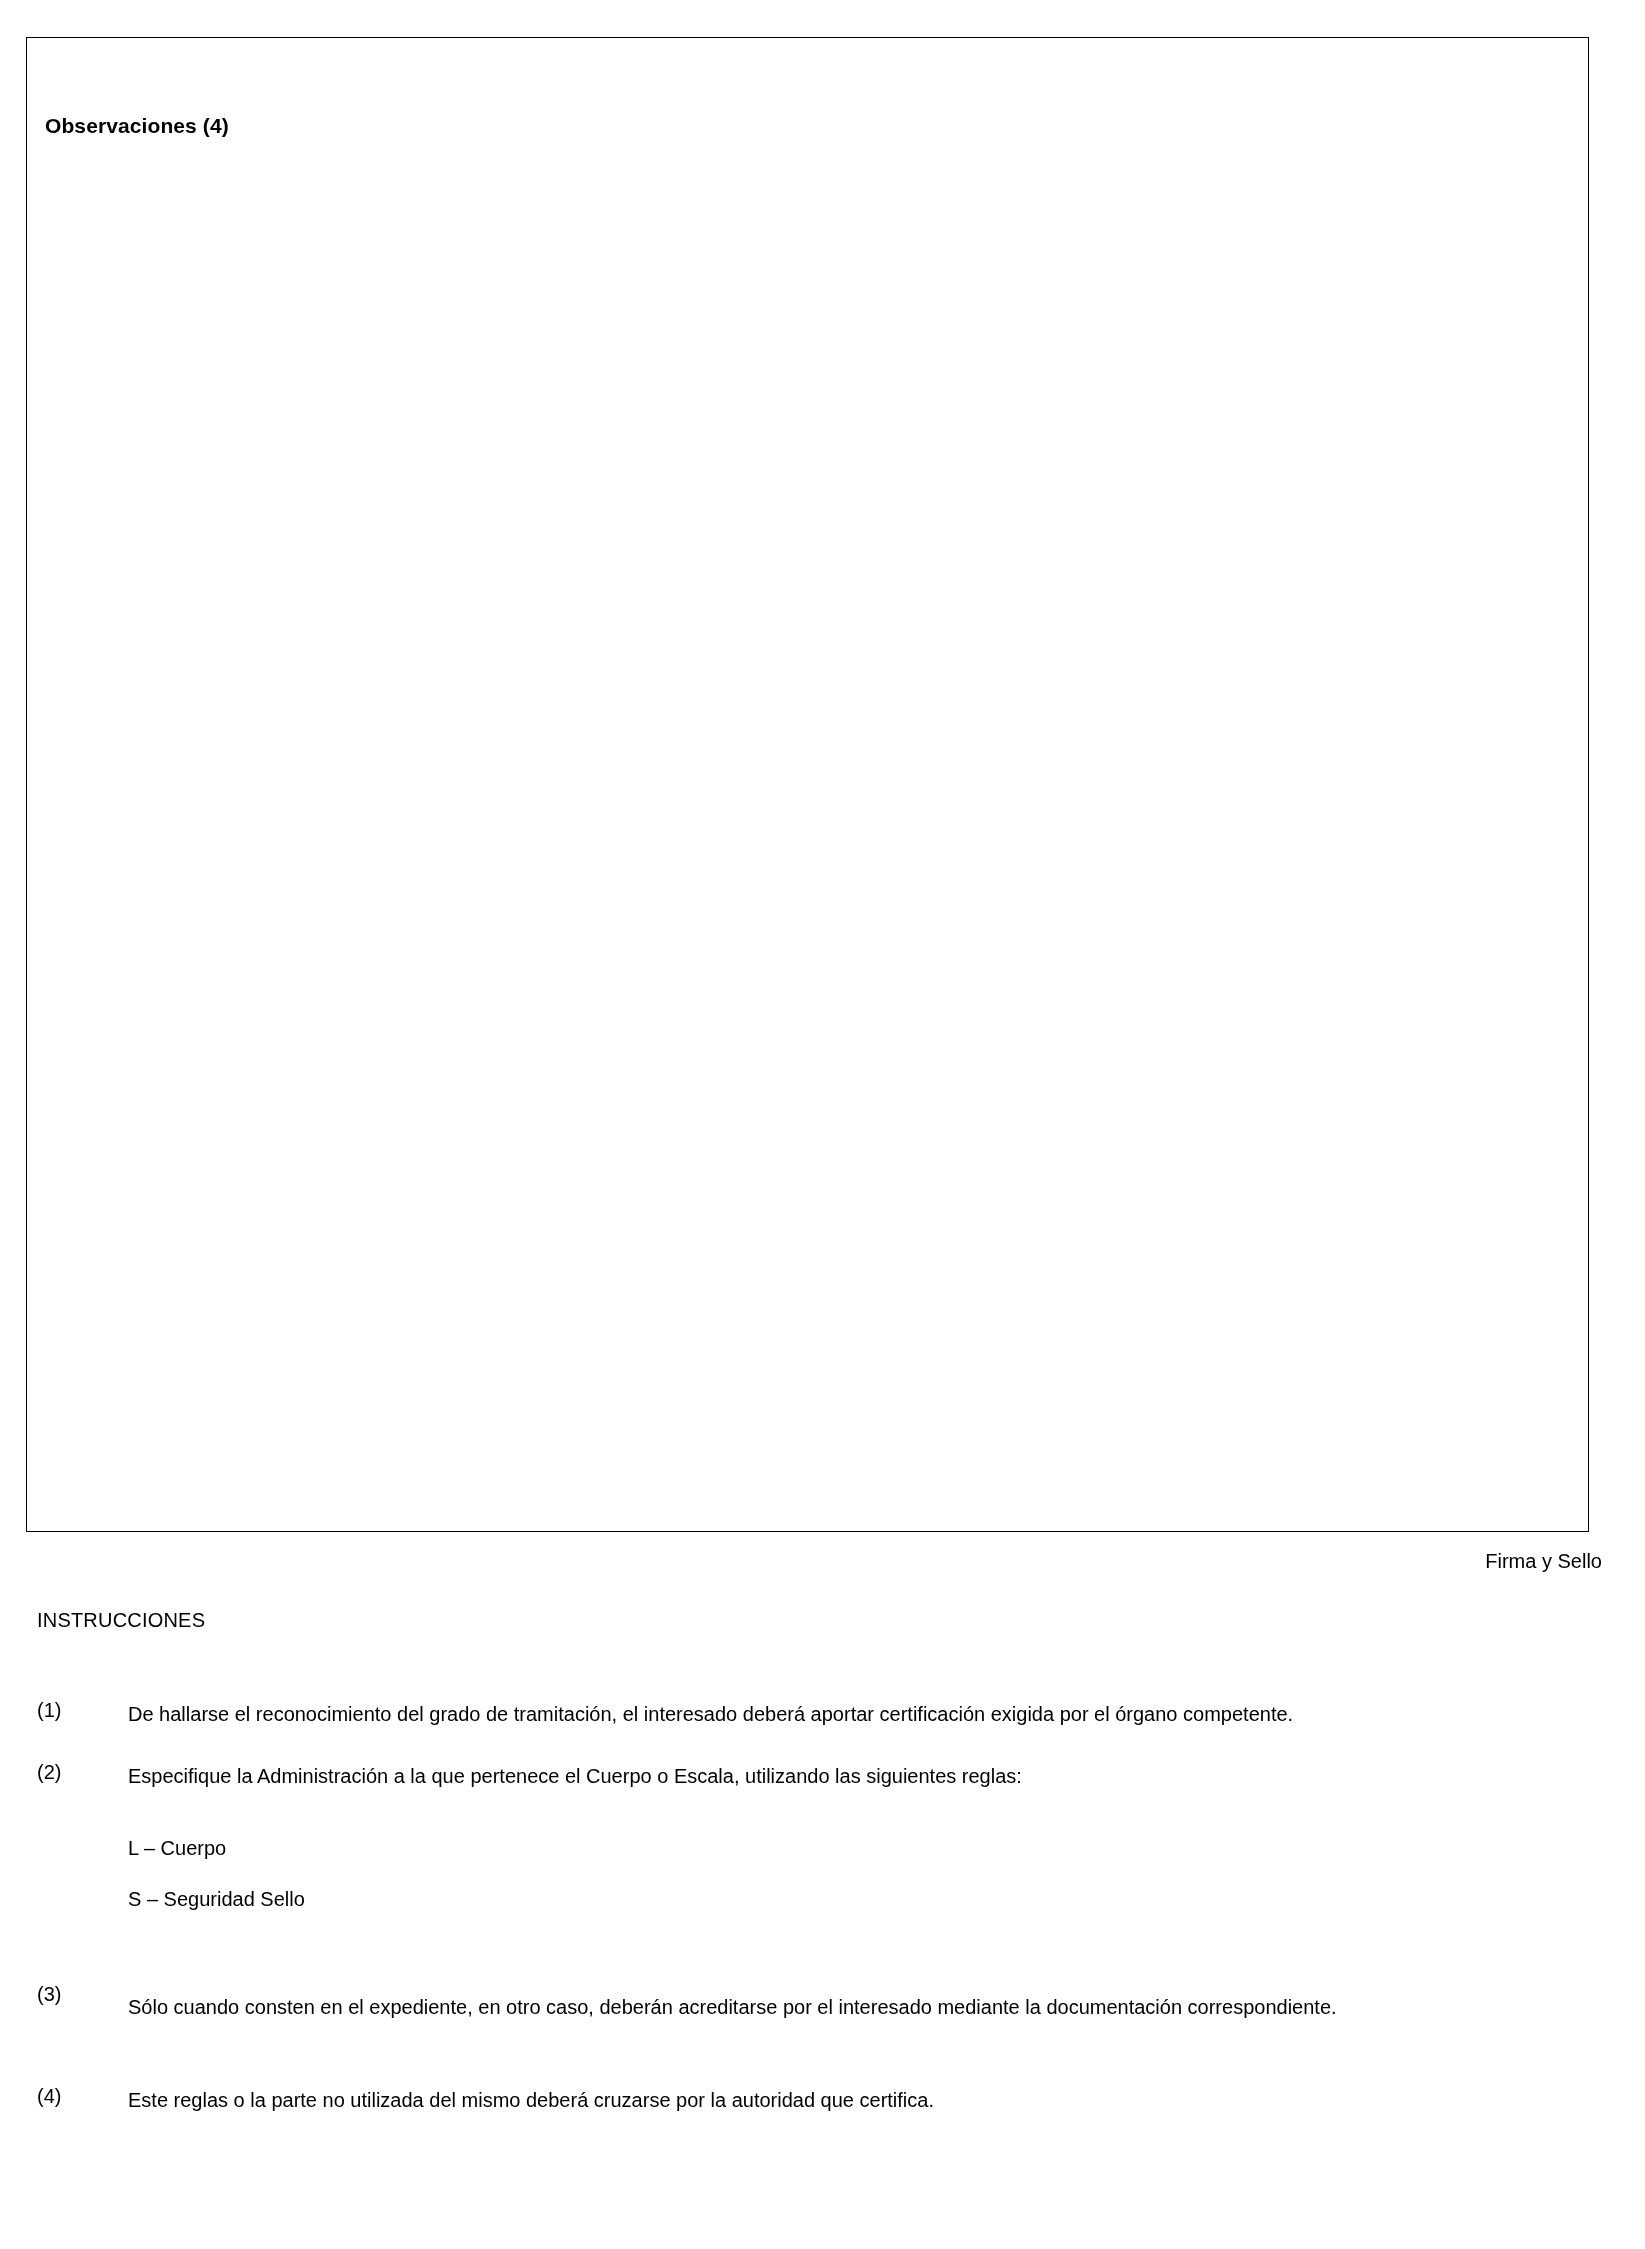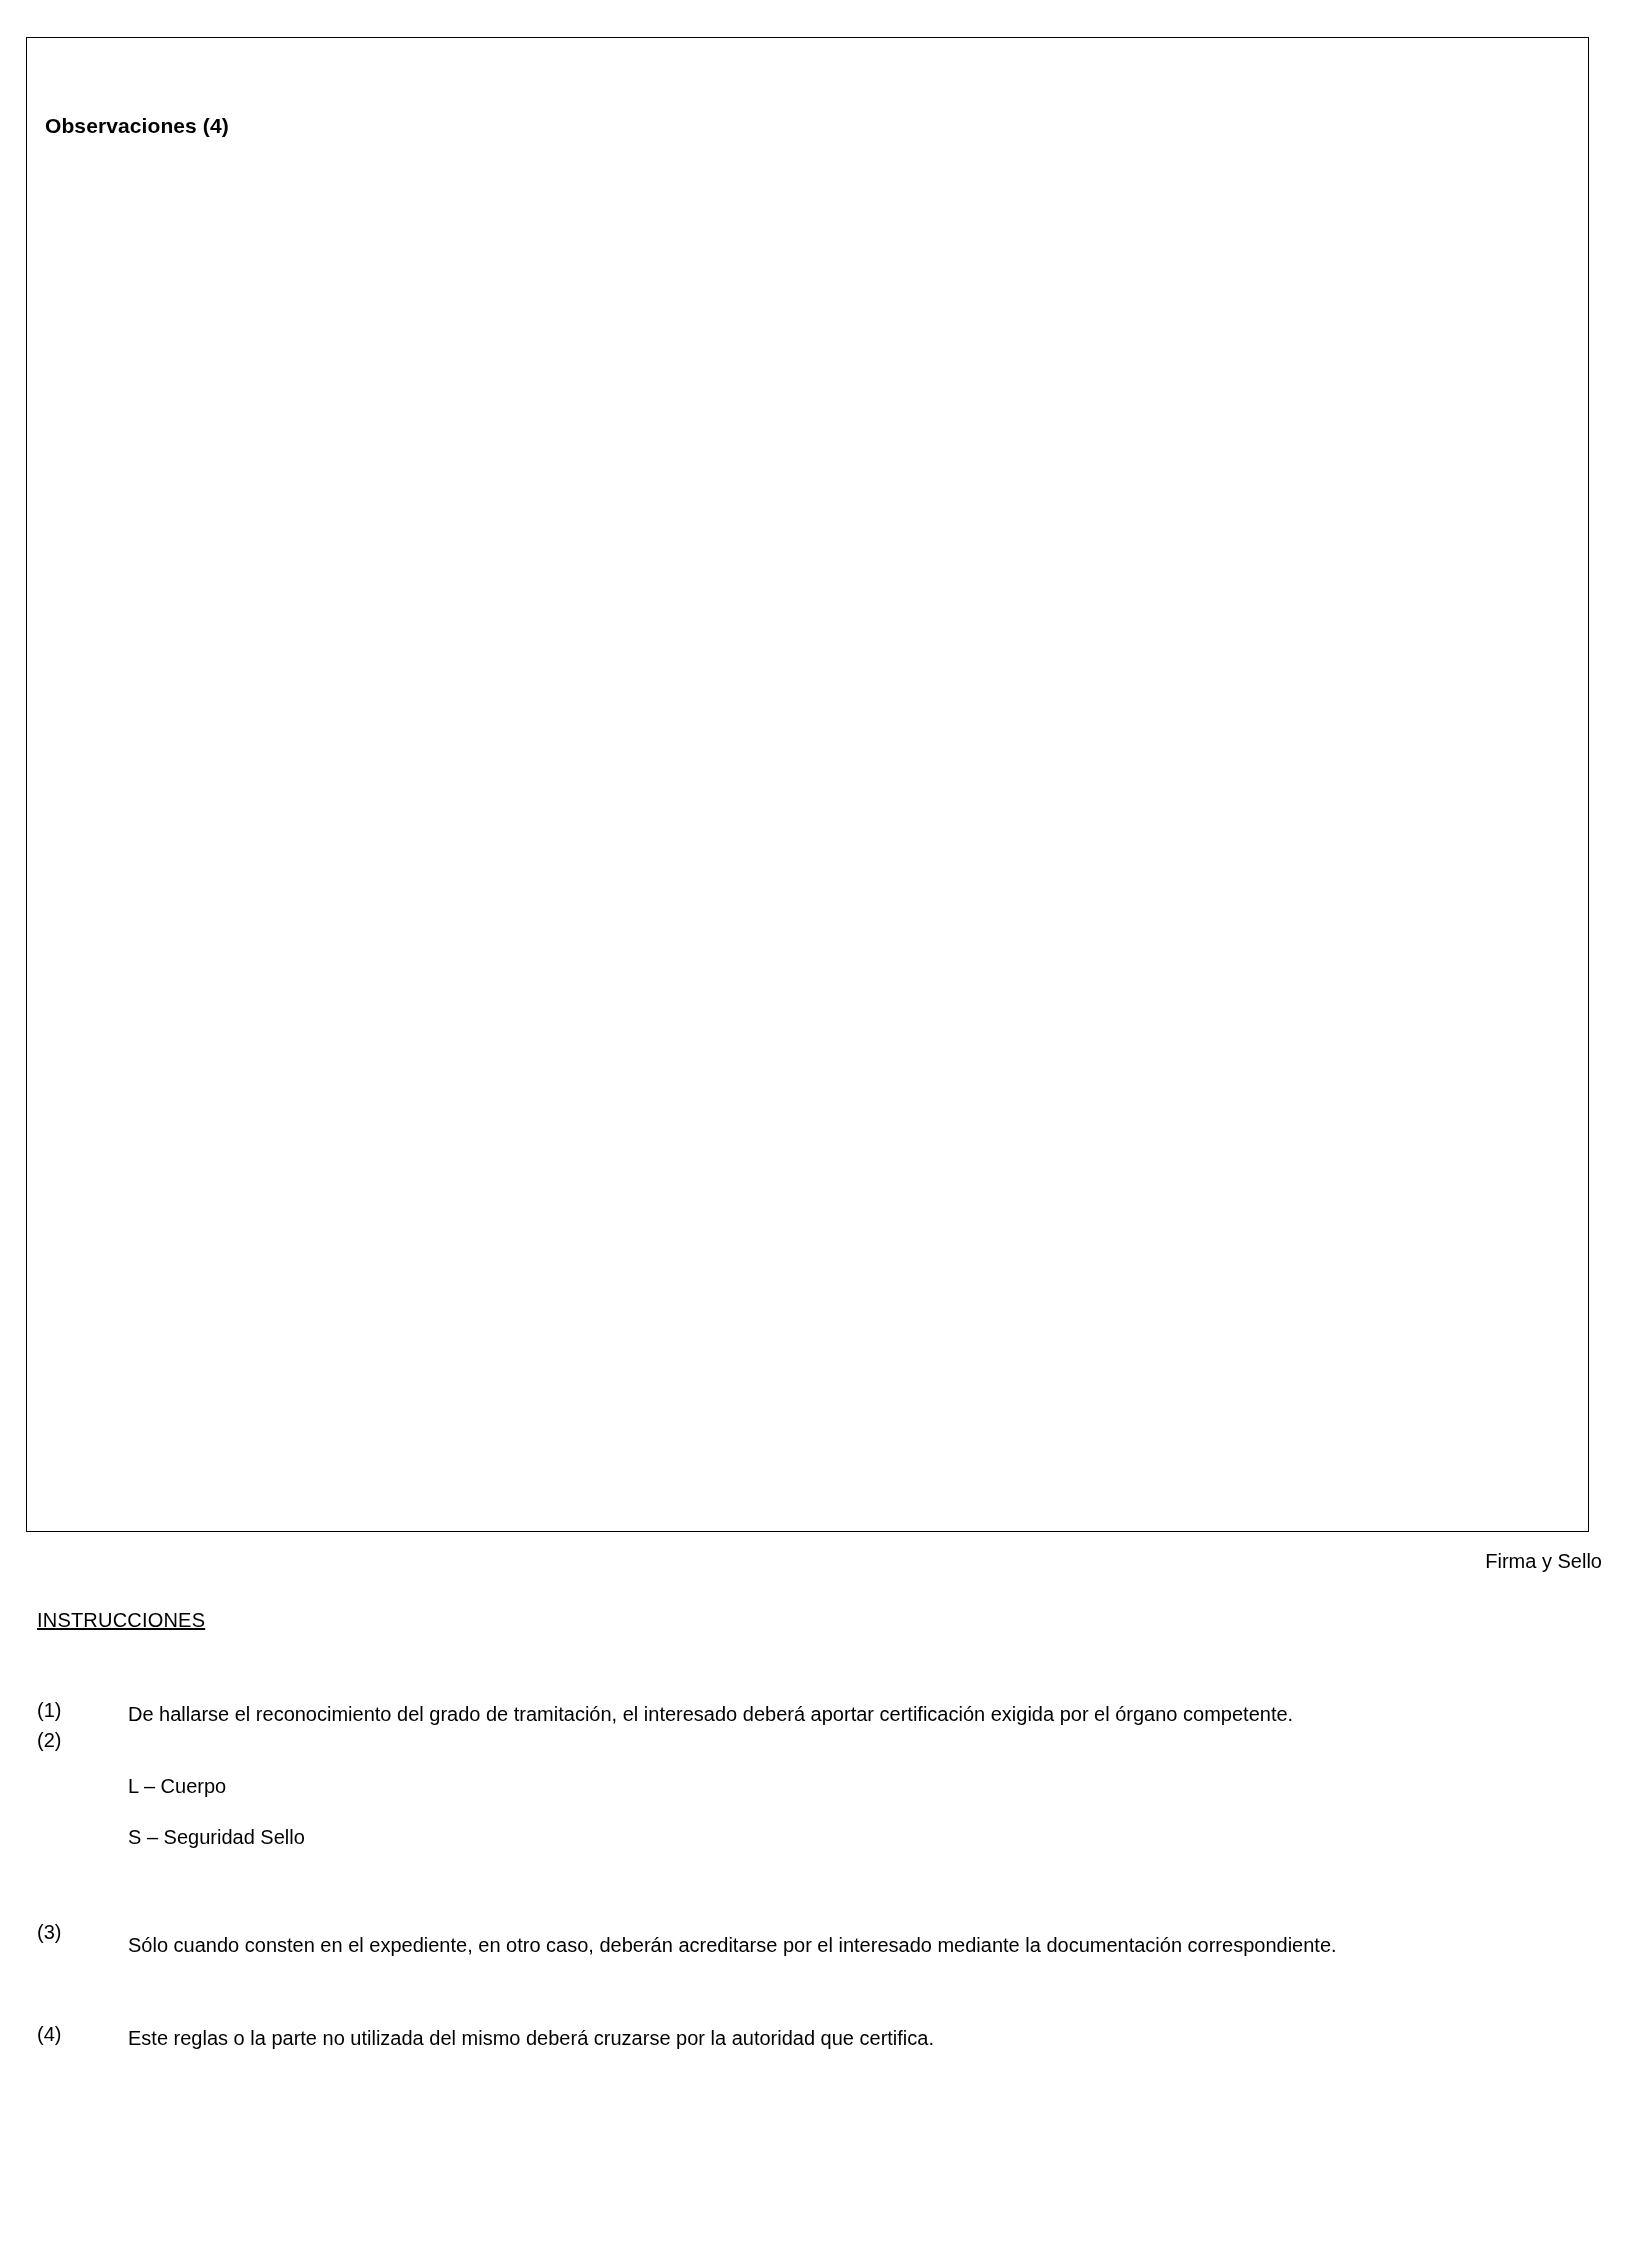--- a/index.html
+++ b/index.html
@@ -50,21 +50,20 @@
     font-size: 20px;
     white-space: nowrap;
   }
 
   
   .instr-head {
     position: absolute;
     left: 37px;
     top: 1609px;
     font-size: 20px;
-    text-decoration: underline;
     letter-spacing: 0.2px;
     white-space: nowrap;
   }
 
   
   .instr-list {
     position: absolute;
     left: 37px;
     top: 1667px;
     width: 1564px;
@@ -116,20 +115,21 @@
 
   <div class="instr-list">
 
     <div class="instr-item">
       <span class="instr-num">(1)</span>
       <span class="instr-text">De hallarse el reconocimiento del grado de tramitación, el interesado deberá aportar certificación exigida por el órgano competente.</span>
     </div>
 
     <div class="instr-item">
       <span class="instr-num">(2)</span>
+      <span class="instr-text">Especifique la Administración a la que pertenece el Cuerpo o Escala, utilizando las siguientes reglas:</span>
       <div class="gap-md"></div>
       <div class="gap-md"></div>
       <span class="sub-line">L – Cuerpo</span>
       <div class="gap-md"></div>
       <span class="sub-line">S – Seguridad Sello</span>
     </div>
 
     <div class="gap-lg"></div>
 
     <div class="instr-item">

